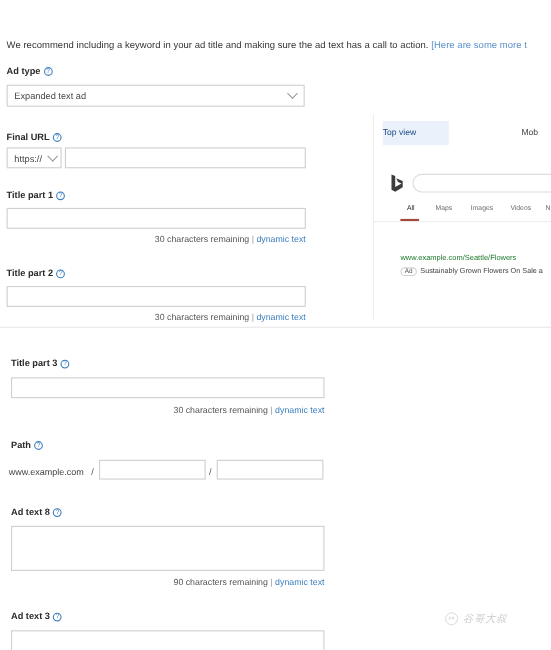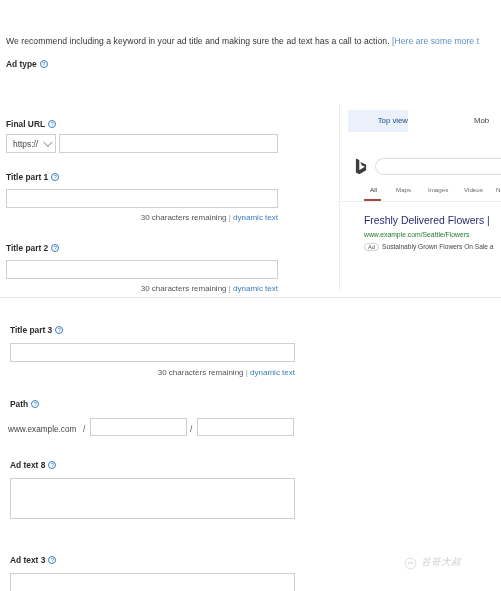--- a/index.html
+++ b/index.html
@@ -61,21 +61,21 @@
   .slash { position:absolute; font-size:8.4px; color:#555; }
 
   
   #preview {
     position:absolute; left:339px; top:104px; width:162px; height:186px;
     background:#ffffff; border-left:1px solid #ededed;
   }
   .pv-tabs { position:absolute; left:0; top:6px; width:162px; height:22px; }
   .pv-tab {
     position:absolute; top:0; height:22px; line-height:22px;
-    font-size:7.8px; color:#444; text-align:right;
+    font-size:7.8px; color:#444; text-align:left;
   }
   .pv-tab.active { background:#eaf1fb; color:#1a4a86; }
 
   .pv-searchbar {
     position:absolute; left:35px; top:54px; width:146px; height:17px;
     border:1px solid #dcdcdc; border-radius:9px; background:#fff;
   }
   .bing-logo { position:absolute; left:14px; top:54px; width:14px; height:17px; }
 
   .pv-subtabs { position:absolute; left:24px; top:82px; width:140px; height:14px; }
@@ -114,20 +114,24 @@
 <div id="root">
 
 
   <div class="intro">
     <span>We recommend including a keyword in your ad title and making sure the ad text has a call to action. </span><span class="lnk">[Here are some more t</span>
   </div>
 
   <div class="fld-label" style="left:6px; top:59px;">
     <span>Ad type</span><span class="help">?</span>
   </div>
+  <div class="sel" style="left:6px; top:77px; width:271px; height:20px;">
+    <span>Expanded text ad</span>
+    <span class="chev"></span>
+  </div>
 
   <div class="fld-label" style="left:6px; top:119px;">
     <span>Final URL</span><span class="help">?</span>
   </div>
   <div class="sel" style="left:6px; top:134px; width:50px; height:19px;">
     <span>https://</span>
     <span class="chev" style="right:5px;"></span>
   </div>
   <input class="inp" style="left: 59px; top: 134px; width: 219px; height: 19px;" value="">
 
@@ -169,20 +173,25 @@
   <div class="path-prefix" style="left:8px; top:425px;">www.example.com</div>
   <div class="slash" style="left:83px; top:424px;">/</div>
   <input class="inp" style="left: 90px; top: 418px; width: 97px; height: 18px;" value="">
   <div class="slash" style="left:190px; top:424px;">/</div>
   <input class="inp" style="left: 197px; top: 418px; width: 97px; height: 18px;" value="">
 
   <div class="fld-label" style="left:10px; top:460px;">
     <span>Ad text 8</span><span class="help">?</span>
   </div>
   <textarea class="inp" style="left: 10px; top: 478px; width: 285px; height: 41px; padding-top: 4px; resize: none;"></textarea>
+  <div class="counter" style="left:95px; top:525px; width:200px;">
+    <span>90 characters remaining</span>
+    <span class="sep">|</span>
+    <span class="dyn">dynamic text</span>
+  </div>
 
   <div class="fld-label" style="left:10px; top:555px;">
     <span>Ad text 3</span><span class="help">?</span>
   </div>
   <textarea class="inp" style="left: 10px; top: 573px; width: 285px; height: 41px; padding-top: 4px; resize: none;"></textarea>
 
   <div id="preview">
 
     <div class="pv-tabs">
       <div class="pv-tab active" style="left:8px; width:60px;">Top view</div>
@@ -200,21 +209,20 @@
     <div class="pv-subtabs">
       <div class="pv-subtab on" style="left:6px;">All</div>
       <div class="pv-subtab" style="left:32px;">Maps</div>
       <div class="pv-subtab" style="left:64px;">Images</div>
       <div class="pv-subtab" style="left:100px;">Videos</div>
       <div class="pv-subtab" style="left:132px;">N</div>
     </div>
     <div class="pv-underline"></div>
     <div class="pv-rule"></div>
 
-    <div class="ad-title">Freshly Delivered Flowers |</div>
     <div class="ad-url">www.example.com/Seattle/Flowers</div>
     <div class="ad-desc-row">
       <span class="ad-badge">Ad</span><span class="ad-desc">Sustainably Grown Flowers On Sale a</span>
     </div>
   </div>
 
   <div id="watermark">
     <span class="wm-icon">
       <svg viewBox="0 0 24 24" width="13" height="13" aria-hidden="true">
         <circle cx="12" cy="12" r="10" fill="none" stroke="#9a9a9a" stroke-width="1.4"></circle>

